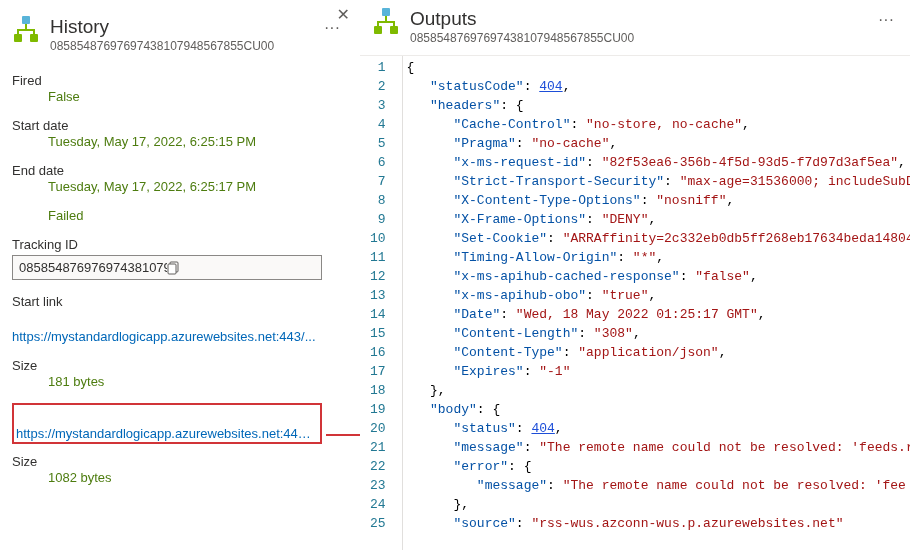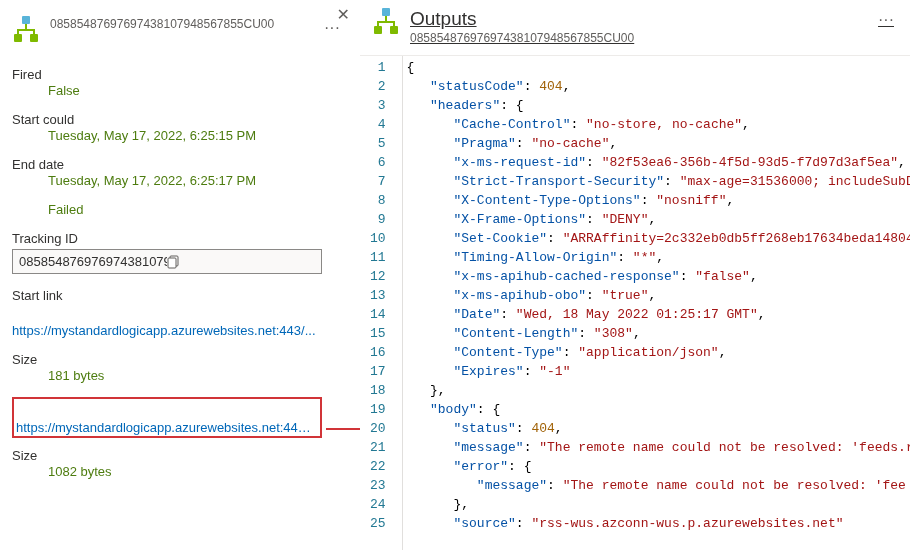--- a/index.html
+++ b/index.html
@@ -25,21 +25,21 @@
     display: flex;
     flex-direction: column;
     overflow: hidden;
   }
   .panel-header {
     display: flex;
     align-items: flex-start;
     gap: 10px;
     padding: 8px 0 10px 0;
   }
-  .panel-right .panel-header { padding-left: 12px; padding-right: 12px; text-decoration: underline; }
+  .panel-right .panel-header { padding-left: 12px; padding-right: 12px; }
   .logic-icon svg { width: 28px; height: 28px; }
   .header-text { flex: 1; min-width: 0; }
   .panel-title {
     font-size: 19px;
     font-weight: 400;
     color: #323130;
     line-height: 22px;
   }
   .panel-sub {
     font-size: 12px;
@@ -102,21 +102,21 @@
   }
   .code-area {
     flex: 1;
     padding: 2px 0 2px 4px;
     white-space: pre;
     overflow: hidden;
     color: #000;
   }
   .tok-key { color: #0451a5; }
   .tok-str { color: #a31515; }
-  .tok-num { color: #a16207; }
+  .tok-num { color: #1d4ed8; text-decoration: underline; }
   .tok-pun { color: #000; }
   .red-box {
     border: 2px solid #d13438;
     padding: 1px 2px;
     width: 310px;
     margin-top: 2px;
   }
   .arrow {
     position: absolute;
     color: #d13438;
@@ -132,33 +132,34 @@
   <div class="panel-header">
     <span class="logic-icon">
       <svg viewBox="0 0 28 28">
           <rect x="10" y="0" width="8" height="8" rx="1" fill="#59b4d9"></rect>
           <rect x="2" y="18" width="8" height="8" rx="1" fill="#7fba00"></rect>
           <rect x="18" y="18" width="8" height="8" rx="1" fill="#7fba00"></rect>
           <path d="M14 8 V14 M14 14 H6 V18 M14 14 H22 V18" stroke="#7fba00" stroke-width="2" fill="none"></path>
         </svg>
     </span>
     <div class="header-text">
+      <div class="panel-title">History</div>
       <div class="panel-sub">08585487697697438107948567855CU00</div>
     </div>
     <span class="more-dots">···</span>
   </div>
 
 
   <div class="field-group">
     <div class="field-label">Fired</div>
     <div class="field-value">False</div>
   </div>
 
   <div class="field-group">
-    <div class="field-label">Start could</div>
+    <div class="field-label">Start date</div>
     <div class="field-value">Tuesday, May 17, 2022, 6:25:15 PM</div>
   </div>
 
   <div class="field-group">
     <div class="field-label">End date</div>
     <div class="field-value">Tuesday, May 17, 2022, 6:25:17 PM</div>
   </div>
 
   <div class="field-group">
     <div class="field-value">Failed</div>

